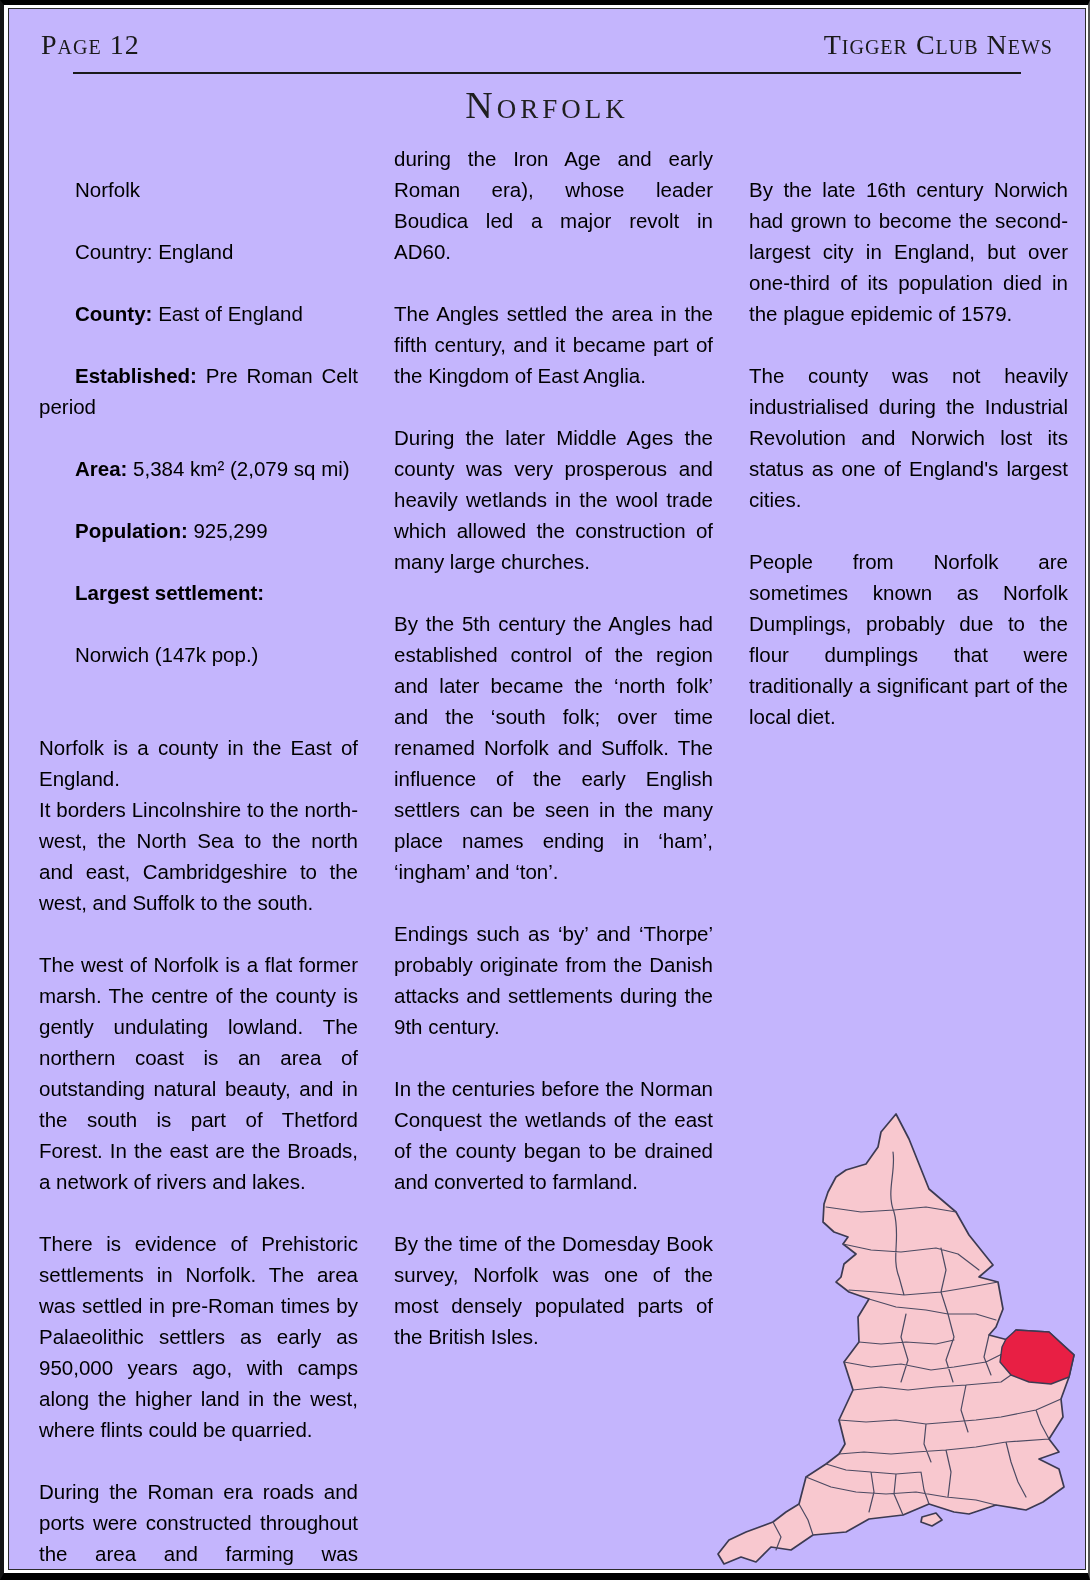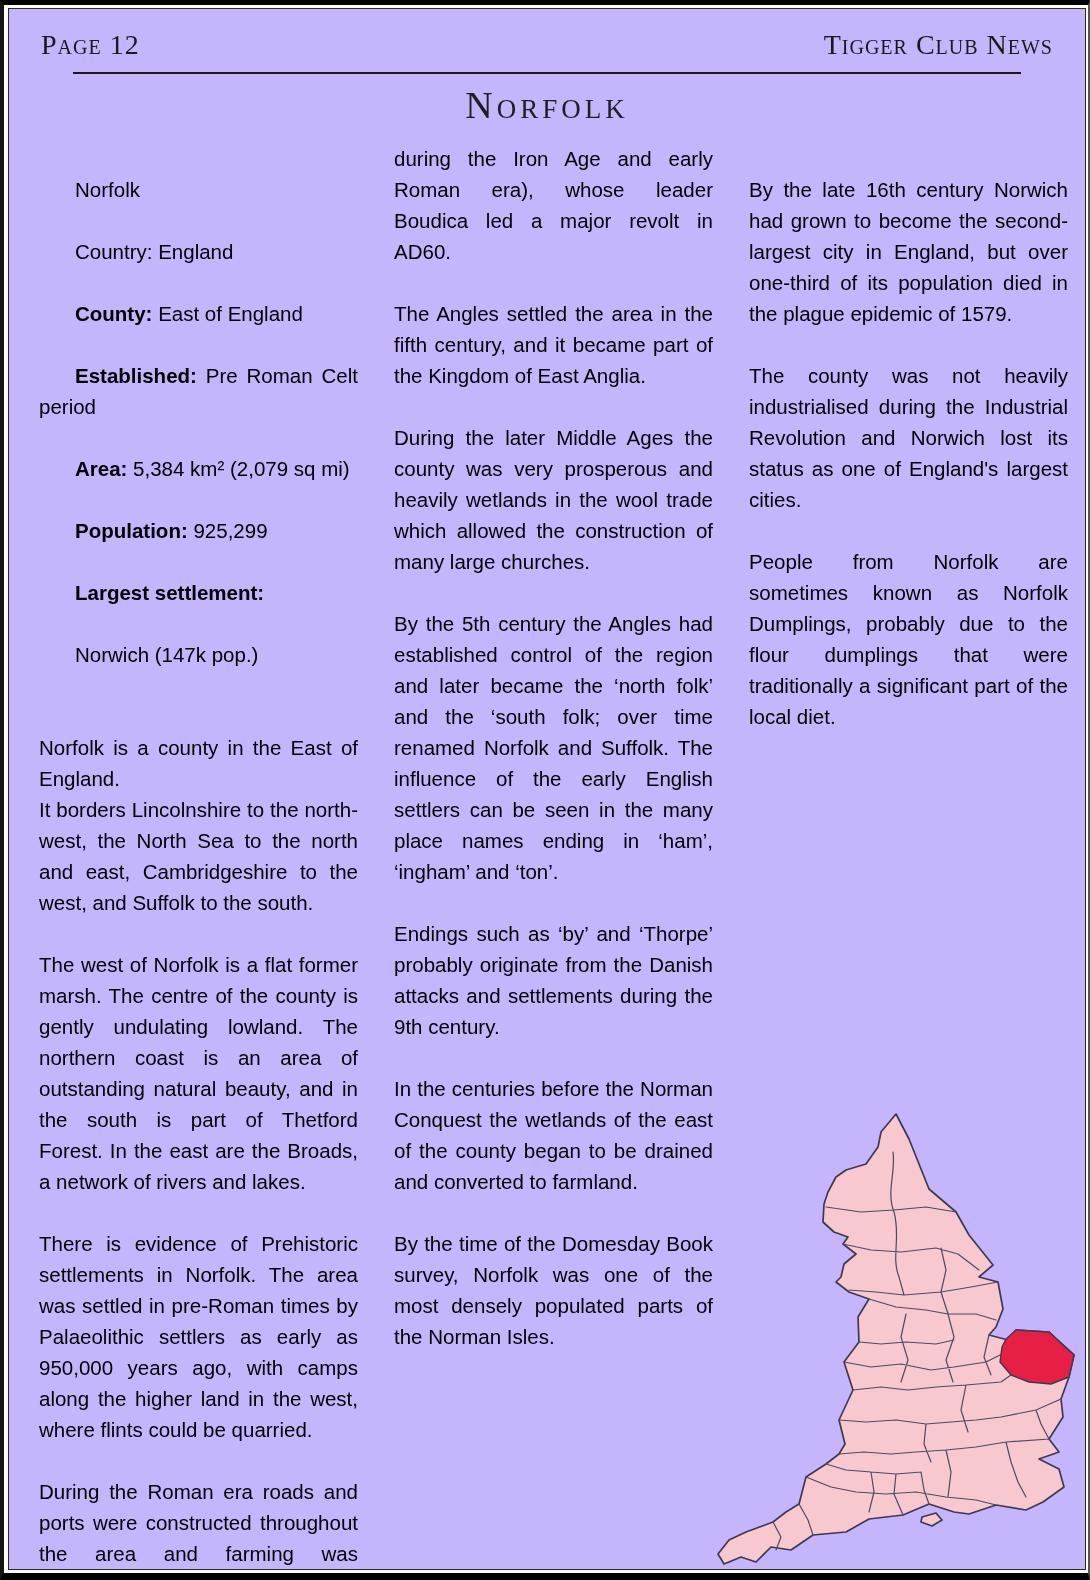--- a/index.html
+++ b/index.html
@@ -88,21 +88,21 @@
 
         </div>
 
         <div class="col">
           <p class="first-block">during the Iron Age and early Roman era), whose leader Boudica led a major revolt in AD60.</p>
           <p>The Angles settled the area in the fifth century, and it became part of the Kingdom of East Anglia.</p>
           <p>During the later Middle Ages the county was very prosperous and heavily wetlands in the wool trade which allowed the construction of many large churches.</p>
           <p>By the 5th century the Angles had established control of the region and later became the ‘north folk’ and the ‘south folk; over time renamed Norfolk and Suffolk. The influence of the early English settlers can be seen in the many place names ending in ‘ham’, ‘ingham’ and ‘ton’.</p>
           <p>Endings such as ‘by’ and ‘Thorpe’ probably originate from the Danish attacks and settlements during the 9th century.</p>
           <p>In the centuries before the Norman Conquest the wetlands of the east of the county began to be drained and converted to farmland.</p>
-          <p>By the time of the Domesday Book survey, Norfolk was one of the most densely populated parts of the Norman Isles.</p>
+          <p>By the time of the Domesday Book survey, Norfolk was one of the most densely populated parts of the British Isles.</p>
         </div>
 
         <div class="col">
           <p>By the late 16th century Norwich had grown to become the second-largest city in England, but over one-third of its population died in the plague epidemic of 1579.</p>
           <p>The county was not heavily industrialised during the Industrial Revolution and Norwich lost its status as one of England's largest cities.</p>
           <p>People from Norfolk are sometimes known as Norfolk Dumplings, probably due to the flour dumplings that were traditionally a significant part of the local diet.</p>
         </div>
 
       </div>
 

